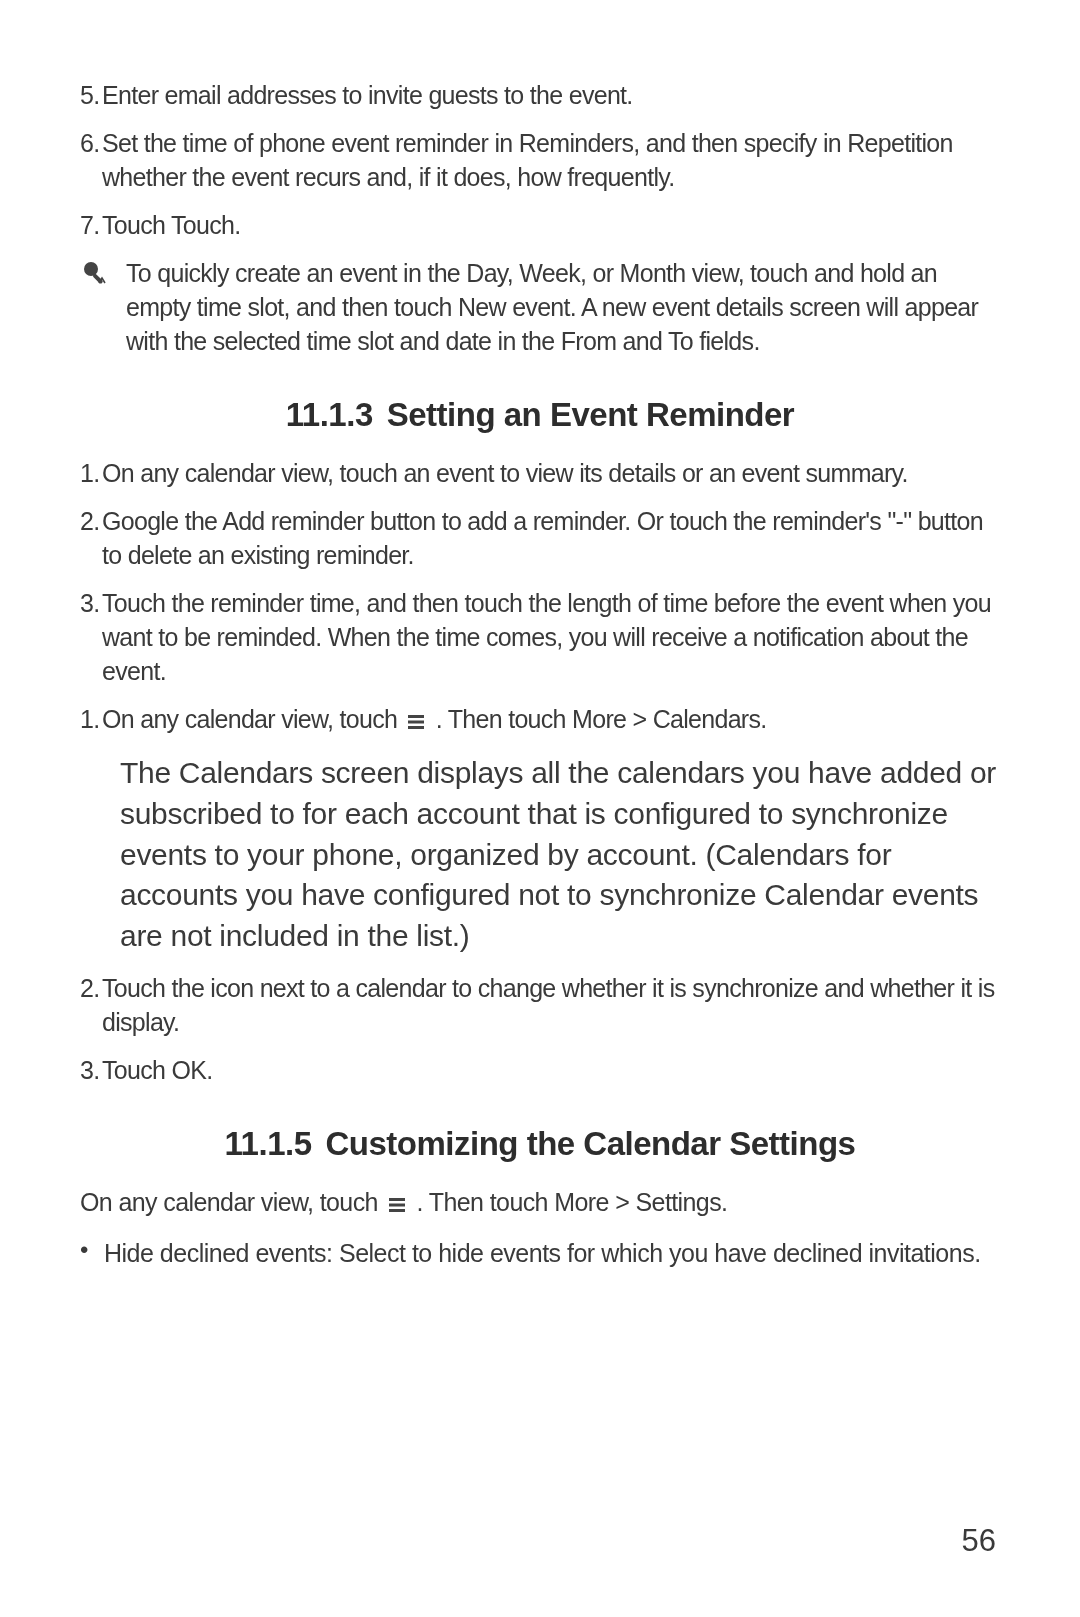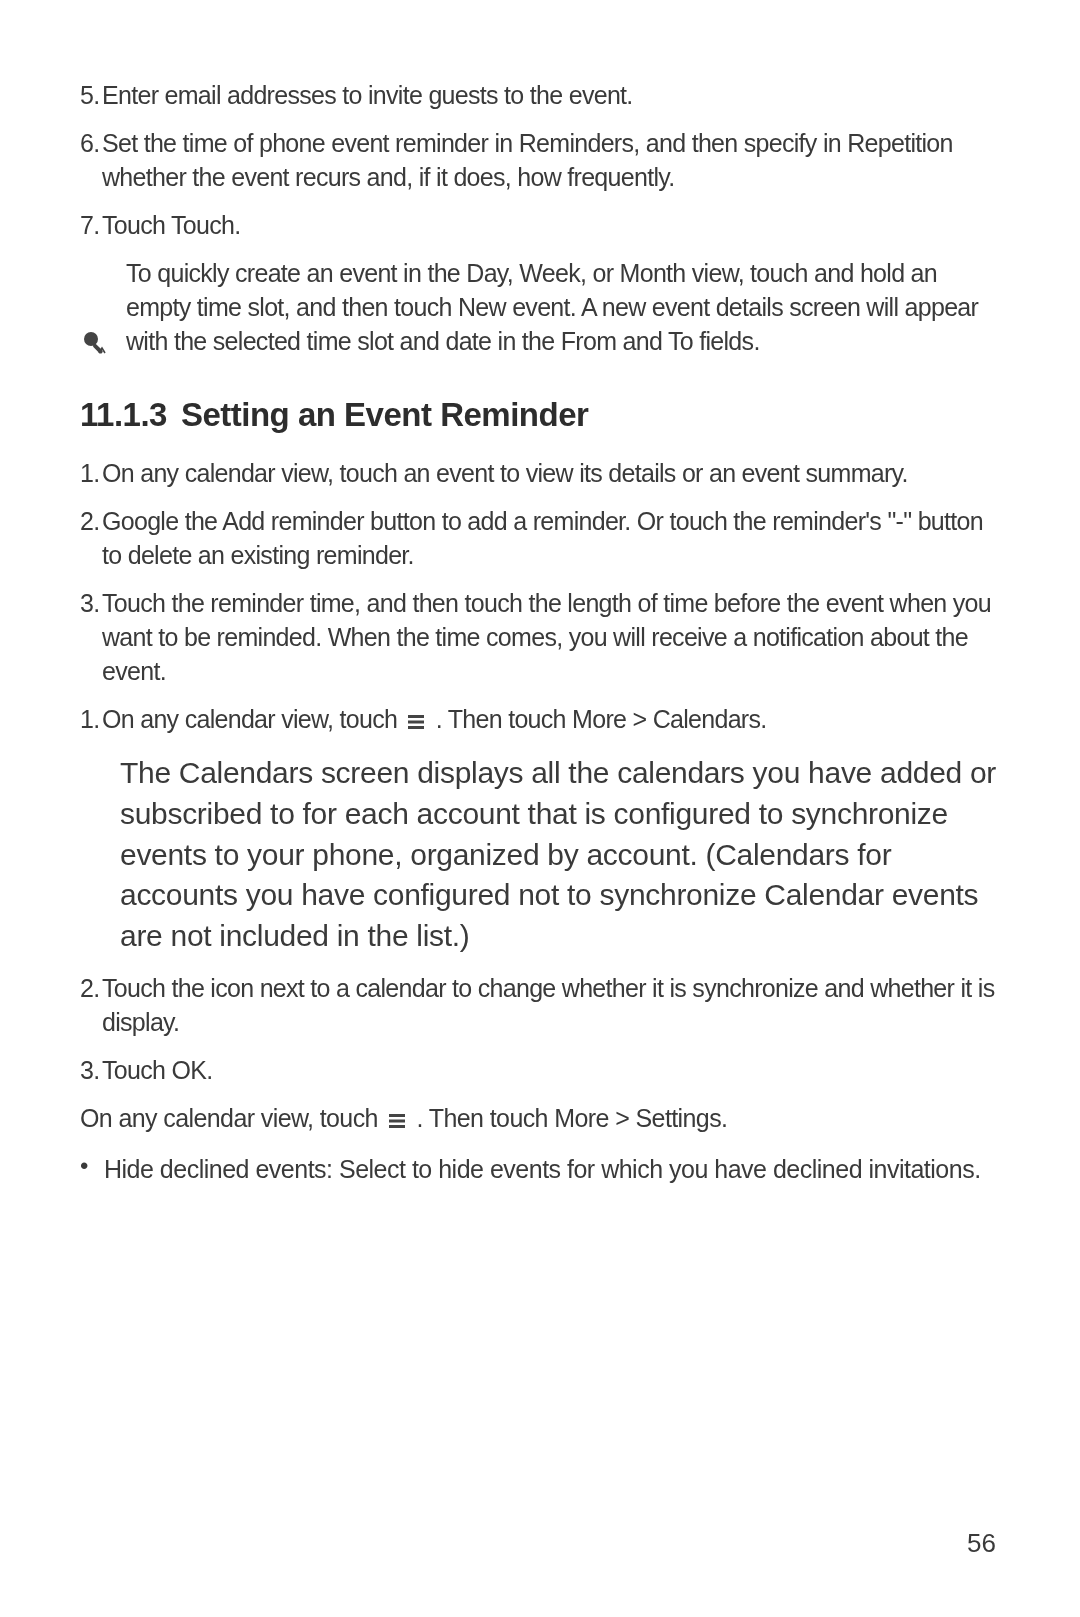--- a/index.html
+++ b/index.html
@@ -33,35 +33,36 @@
   .ol-num {
     flex: 0 0 22px;
     white-space: nowrap;
   }
   .ol-body {
     flex: 1 1 auto;
   }
   .bold { font-weight: 400; }
   .tip-row {
     display: flex;
-    align-items: flex-end;
+    align-items: flex-start;
     margin-top: 14px;
     margin-bottom: 14px;
   }
   .tip-icon {
     flex: 0 0 46px;
     padding-top: 2px;
   }
   .tip-icon svg { display: block; }
   h2 {
     margin: 38px 0 22px 0;
     font-size: 33px;
     font-weight: 600;
     letter-spacing: -0.5px;
     color: #2d2d2d;
+    text-align: center;
   }
   h2 .sec-no { margin-right: 14px; }
   .indent-note {
     margin: 14px 0 14px 40px;
     font-size: 30px;
     line-height: 1.36;
     letter-spacing: -0.3px;
   }
   .menu-icon {
     display: inline-block;
@@ -87,21 +88,21 @@
   .plain-line {
     font-size: 25px;
     line-height: 1.36;
     letter-spacing: -0.6px;
     margin-bottom: 14px;
   }
   .page-number {
     position: absolute;
     right: 84px;
     bottom: 58px;
-    font-size: 26px;
+    font-size: 31px;
     letter-spacing: 0;
   }
 </style>
 </head>
 <body>
 
 <div class="page">
 
   <div class="ol-cont">
     <div class="ol-item">
@@ -182,20 +183,23 @@
 
   <div class="ol-cont">
     <div class="ol-item">
       <div class="ol-num">3.</div>
       <div class="ol-body">
         <span>Touch </span><span class="bold">OK</span><span>.</span>
       </div>
     </div>
   </div>
 
+  <h2>
+    <span class="sec-no">11.1.5</span><span>Customizing the Calendar Settings</span>
+  </h2>
   <div class="plain-line">
     <span>On any calendar view, touch </span>
     <span class="menu-icon">
       <svg width="20" height="18" viewBox="0 0 20 18">
           <rect x="2" y="2" width="16" height="3" fill="#444"></rect>
           <rect x="2" y="7.5" width="16" height="3" fill="#444"></rect>
           <rect x="2" y="13" width="16" height="3" fill="#444"></rect>
         </svg>
     </span>
     <span> . Then touch </span><span class="bold">More</span><span> &gt; </span><span class="bold">Settings</span><span>.</span>

